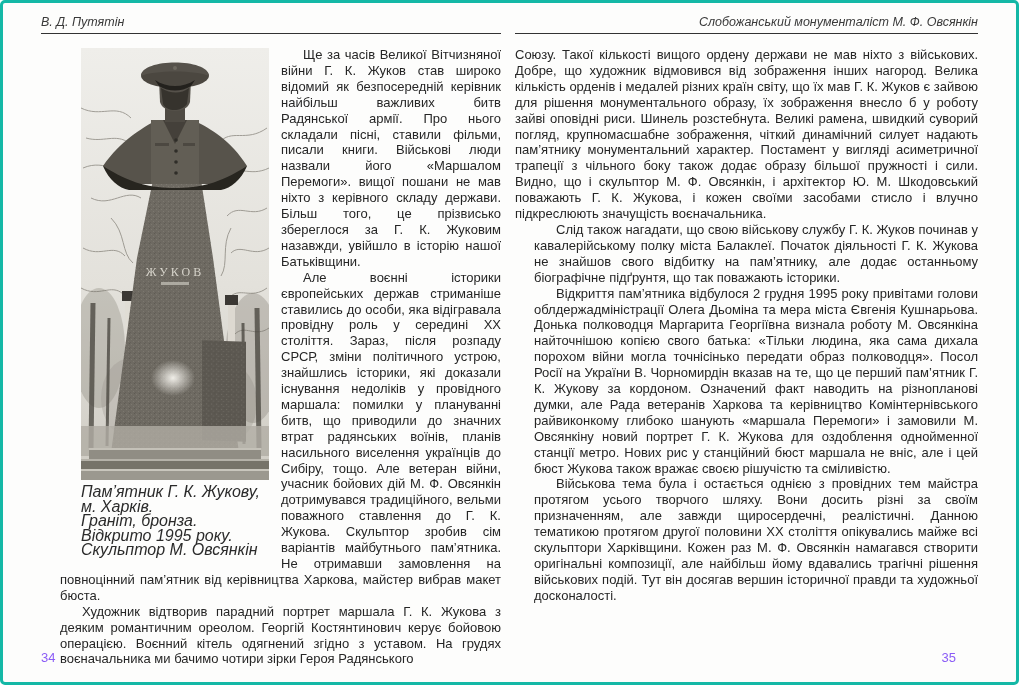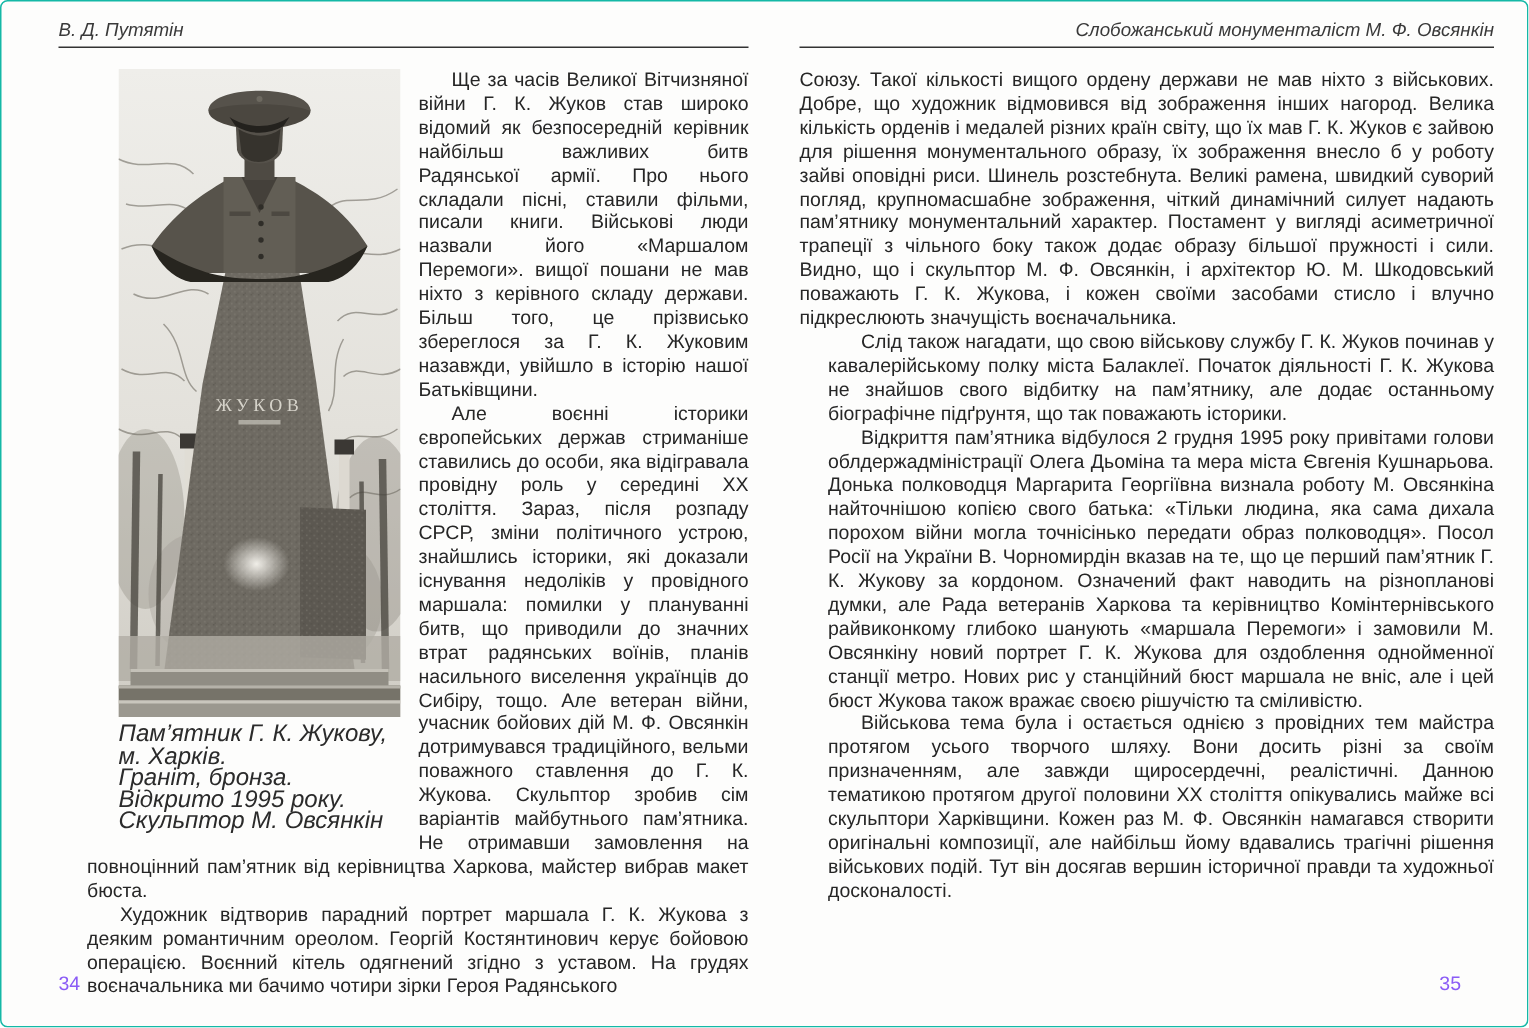--- a/index.html
+++ b/index.html
@@ -1,29 +1,29 @@
 <!DOCTYPE html>
 <html lang="uk"><head>
 <meta charset="utf-8">
 <style>
   html,body{margin:0;padding:0;background:#ffffff;}
   .spread{
     position:relative;
     width:1019px;height:685px;
     box-sizing:border-box;
     background:#fdfdfc;
-    border:1px solid #14b8a6;
+    border:3px solid #14b8a6;
     border-radius:5px;
     overflow:hidden;
     font-family:"Liberation Sans", sans-serif;
     color:#222;
   }
   .page{position:absolute;top:0;height:100%;}
   .page-left{left:38px;width:460px;}
-  .page-right{left:532px;width:463px;}
+  .page-right{left:512px;width:463px;}
   .running-head{
     position:absolute;top:12px;left:0;right:0;
     font-size:12.5px;font-style:italic;color:#3a3a3a;
     white-space:nowrap;
   }
   .running-head.align-right{text-align:right;}
   .head-rule{
     position:absolute;top:30px;left:0;right:0;
     border-top:1.5px solid #333;height:0;
   }

